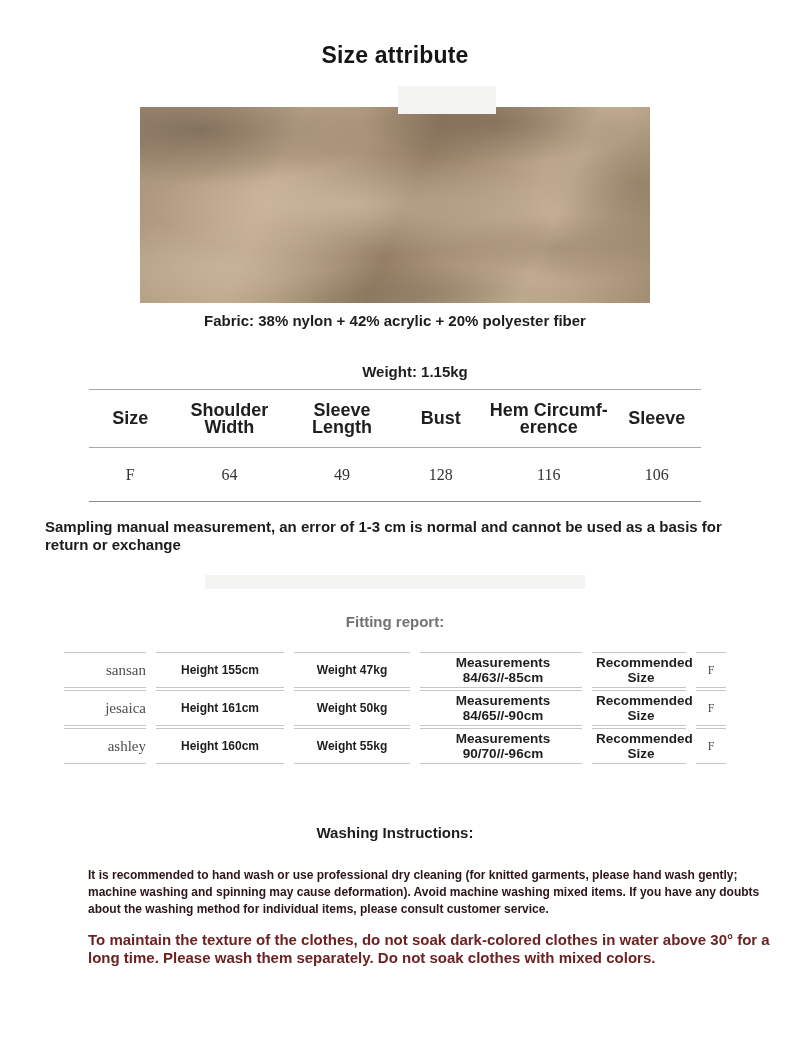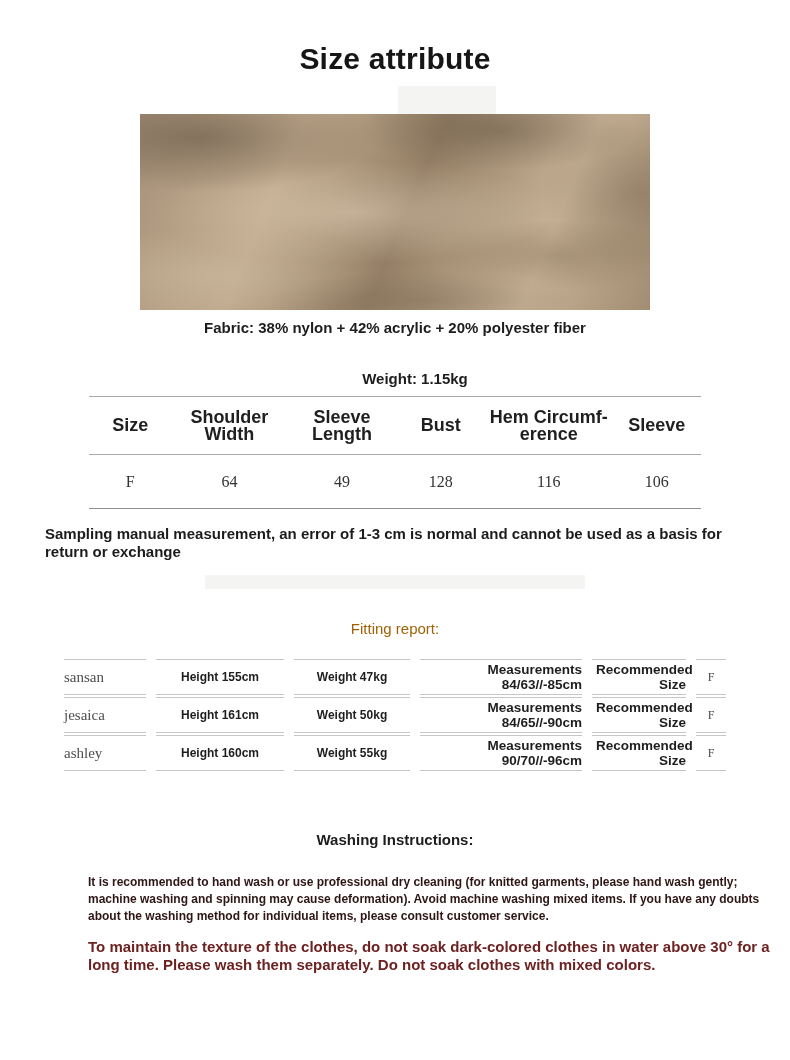--- a/index.html
+++ b/index.html
@@ -15,21 +15,21 @@
 
   
   .artifact { position: absolute; background: #f4f4f2; z-index: 0; }
   .artifact.title-smudge { left: 398px; top: 44px; width: 98px; height: 28px; }
   .artifact.note-smudge  { left: 205px; top: 533px; width: 380px; height: 14px; }
 
   .title {
     position: relative; z-index: 1;
     margin-top: 42px;
     text-align: center;
-    font-size: 30px;
+    font-size: 23px;
     font-weight: bold;
     letter-spacing: 0.2px;
     color: #161616;
   }
 
   .fabric-photo {
     width: 510px; height: 196px;
     margin: 38px auto 0;
     background:
       radial-gradient(ellipse 55% 45% at 12% 12%, rgba(88,72,55,0.50), transparent 62%),
@@ -86,22 +86,22 @@
     font-size: 15px;
     font-weight: bold;
     color: #1c1c1c;
     line-height: 18px;
   }
 
   .fitting-title {
     margin-top: 59px;
     text-align: center;
     font-size: 15px;
-    font-weight: normal;
-    color: #a16207;
+    font-weight: bold;
+    color: #737373;
   }
 
   
   .fitting-table {
     width: 672px;
     margin: 20px auto 0;
     border-collapse: separate;
     border-spacing: 10px 2px;
     table-layout: fixed;
   }
@@ -111,28 +111,28 @@
     height: 36px;
     vertical-align: middle;
     font-size: 12px;
     font-weight: bold;
     color: #1e1e1e;
   }
   .fitting-table td.name {
     font-family: "Liberation Serif", serif;
     font-weight: normal;
     color: #4f4f4f;
-    text-align: left;
+    text-align: right;
     font-size: 15px;
   }
   .fitting-table td.height, .fitting-table td.weight { text-align: center; }
   .fitting-table td.meas, .fitting-table td.rec {
     font-size: 13.5px;
     line-height: 15px;
-    text-align: right;
+    text-align: center;
     padding-left: 4px;
     margin-left: 36px;
   }
   .fitting-table td.fsize {
     font-family: "Liberation Serif", serif;
     font-weight: normal;
     color: #4a4a4a;
     text-align: center;
   }
 

